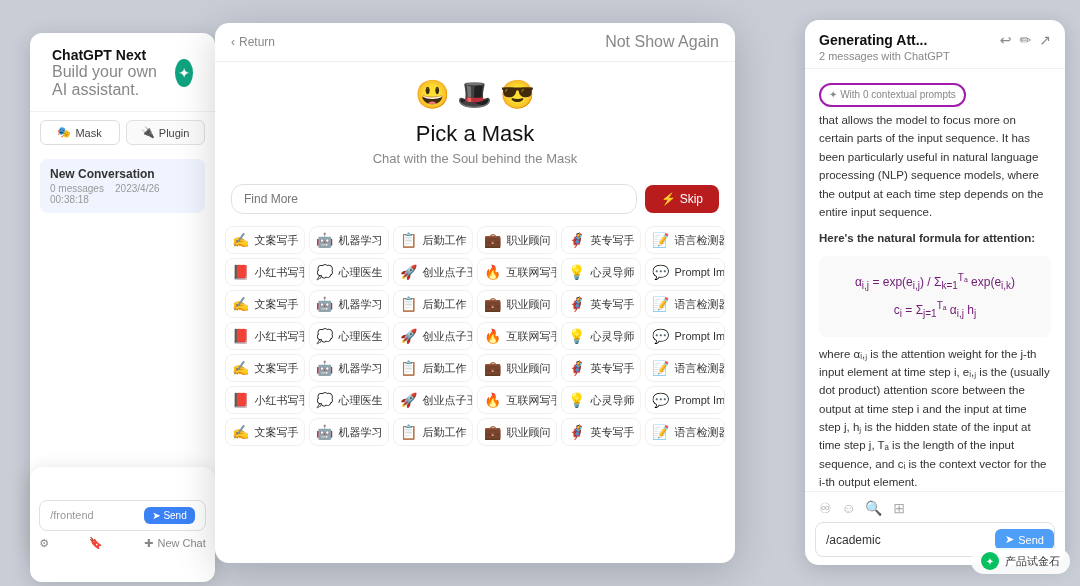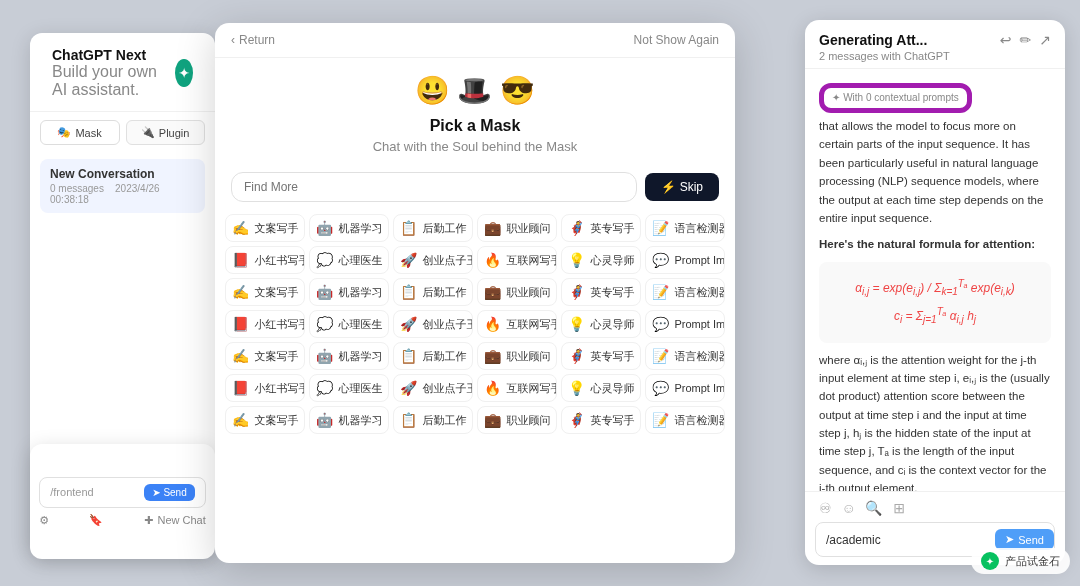--- a/index.html
+++ b/index.html
@@ -126,21 +126,21 @@
 
     
     .left-panel-bottom {
       width: 185px;
       height: 115px;
       background: #fff;
       border-radius: 12px;
       box-shadow: 0 4px 20px rgba(0,0,0,0.15);
       position: absolute;
       left: 30px;
-      bottom: 27px;
+      bottom: 4px;
       display: flex;
       flex-direction: column;
       align-items: center;
       justify-content: center;
       gap: 6px;
     }
     .left-panel-bottom .input-row {
       width: 90%;
       border: 1px solid #e0e0e0;
       border-radius: 8px;
@@ -191,36 +191,36 @@
     }
     .modal-return {
       font-size: 12px;
       color: #888;
       cursor: pointer;
       display: flex;
       align-items: center;
       gap: 4px;
     }
     .modal-notshow {
-      font-size: 12px;
+      font-size: 16px;
       color: #888;
       cursor: pointer;
       text-align: right;
     }
     .modal-hero {
       text-align: center;
       padding: 16px 0 10px;
     }
     .modal-emojis {
       font-size: 28px;
       margin-bottom: 10px;
     }
     .modal-title {
-      font-size: 16px;
-      font-weight: 700;
+      font-size: 22px;
+      font-weight: 400;
       color: #111;
       margin-bottom: 4px;
     }
     .modal-subtitle {
       font-size: 13px;
       color: #888;
     }
     .modal-search-row {
       display: flex;
       align-items: center;
@@ -230,21 +230,21 @@
     .modal-search-input {
       flex: 1;
       border: 1px solid #e0e0e0;
       border-radius: 12px;
       padding: 7px 12px;
       font-size: 12px;
       color: #aaa;
       outline: none;
     }
     .modal-skip-btn {
-      background: #0f172a;
+      background: #b91c1c;
       color: white;
       border: none;
       border-radius: 8px;
       padding: 7px 16px;
       font-size: 12px;
       cursor: pointer;
       display: flex;
       align-items: center;
       gap: 5px;
     }
@@ -321,34 +321,33 @@
       color: #333;
       line-height: 1.6;
     }
     .right-content p { margin-bottom: 8px; }
     .right-contextual-prompt {
       display: inline-flex;
       align-items: center;
       gap: 4px;
       font-size: 10px;
       color: #888;
-      border: 5px solid #a21caf;
+      border: 2px solid #a21caf;
       border-radius: 12px;
       padding: 2px 8px;
       margin: 4px 0;
     }
     .formula-block {
       background: #f9f9f9;
       border-radius: 8px;
       padding: 10px 12px;
       margin: 8px 0;
       text-align: center;
       font-size: 12px;
-      font-style: italic;
-      color: #ef4444;
+      color: #701a75;
     }
     .formula-line { margin: 4px 0; }
     .right-bold { font-weight: 700; }
     .right-footer {
       padding: 8px 10px;
       border-top: 1px solid #f0f0f0;
       display: flex;
       flex-direction: column;
       gap: 6px;
     }

